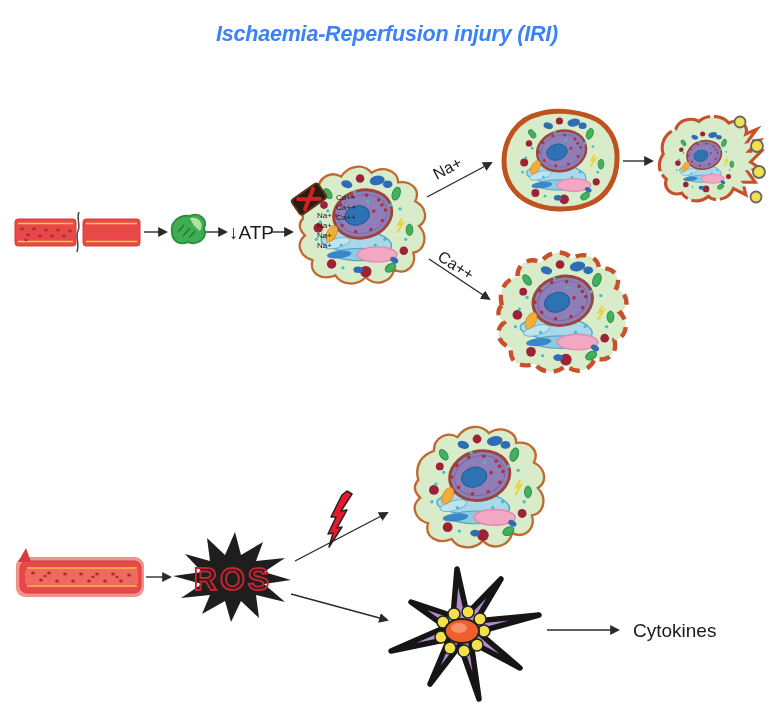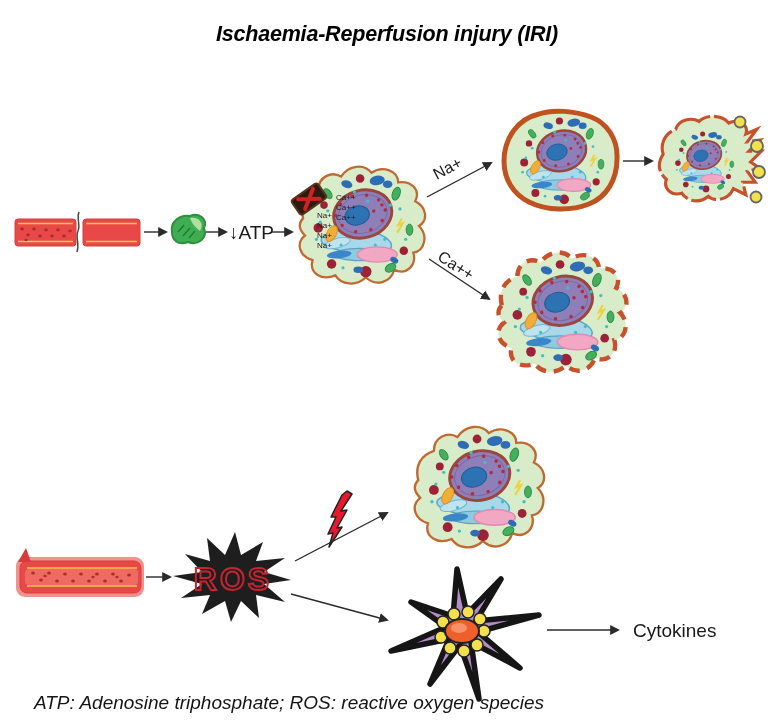--- a/index.html
+++ b/index.html
@@ -1,19 +1,19 @@
 <!DOCTYPE html>
 <html><head>
 <meta charset="utf-8">
 <style>
   html,body{margin:0;padding:0;background:#ffffff;}
   #page{position:relative;width:774px;height:726px;background:#ffffff;overflow:hidden;
         font-family:"Liberation Sans", sans-serif;color:#111;}
   #title{position:absolute;top:22px;left:0;right:0;text-align:center;
-         font-size:21.5px;font-weight:bold;font-style:italic;letter-spacing:-0.2px;color:#000000;}
+         font-size:21.5px;font-weight:bold;font-style:italic;letter-spacing:-0.2px;color:#3b82f6;}
   #footnote{position:absolute;top:692px;left:34px;font-size:19px;font-style:italic;color:#151515;}
   svg{position:absolute;top:0;left:0;}
   text{font-family:"Liberation Sans", sans-serif;}
   .arrow{stroke:#2a2a2a;stroke-width:1.4;fill:none;}
   .ion{font-size:8px;fill:#1a1a1a;}
   .branch-label{font-size:16px;fill:#1a1a1a;}
 </style>
 </head>
 <body>
 
@@ -236,14 +236,13 @@
         <circle cx="18" cy="-10" r="6" fill="#f2e14c"></circle>
       </g>
       <ellipse cx="0" cy="2" rx="17" ry="12" fill="#ee5f2a" stroke="#222" stroke-width="2"></ellipse>
       <ellipse cx="-3" cy="-1" rx="8" ry="5" fill="#f8906a"></ellipse>
     </g>
 
     <line class="arrow" x1="547" y1="630" x2="618" y2="630" marker-end="url(#ah)"></line>
     <text x="633" y="637" font-size="19" fill="#1a1a1a">Cytokines</text>
   </svg>
 
-  <div id="footnote">ATP: Adenosine triphosphate; ROS: reactive oxygen species</div>
 </div>
 
 </body></html>

